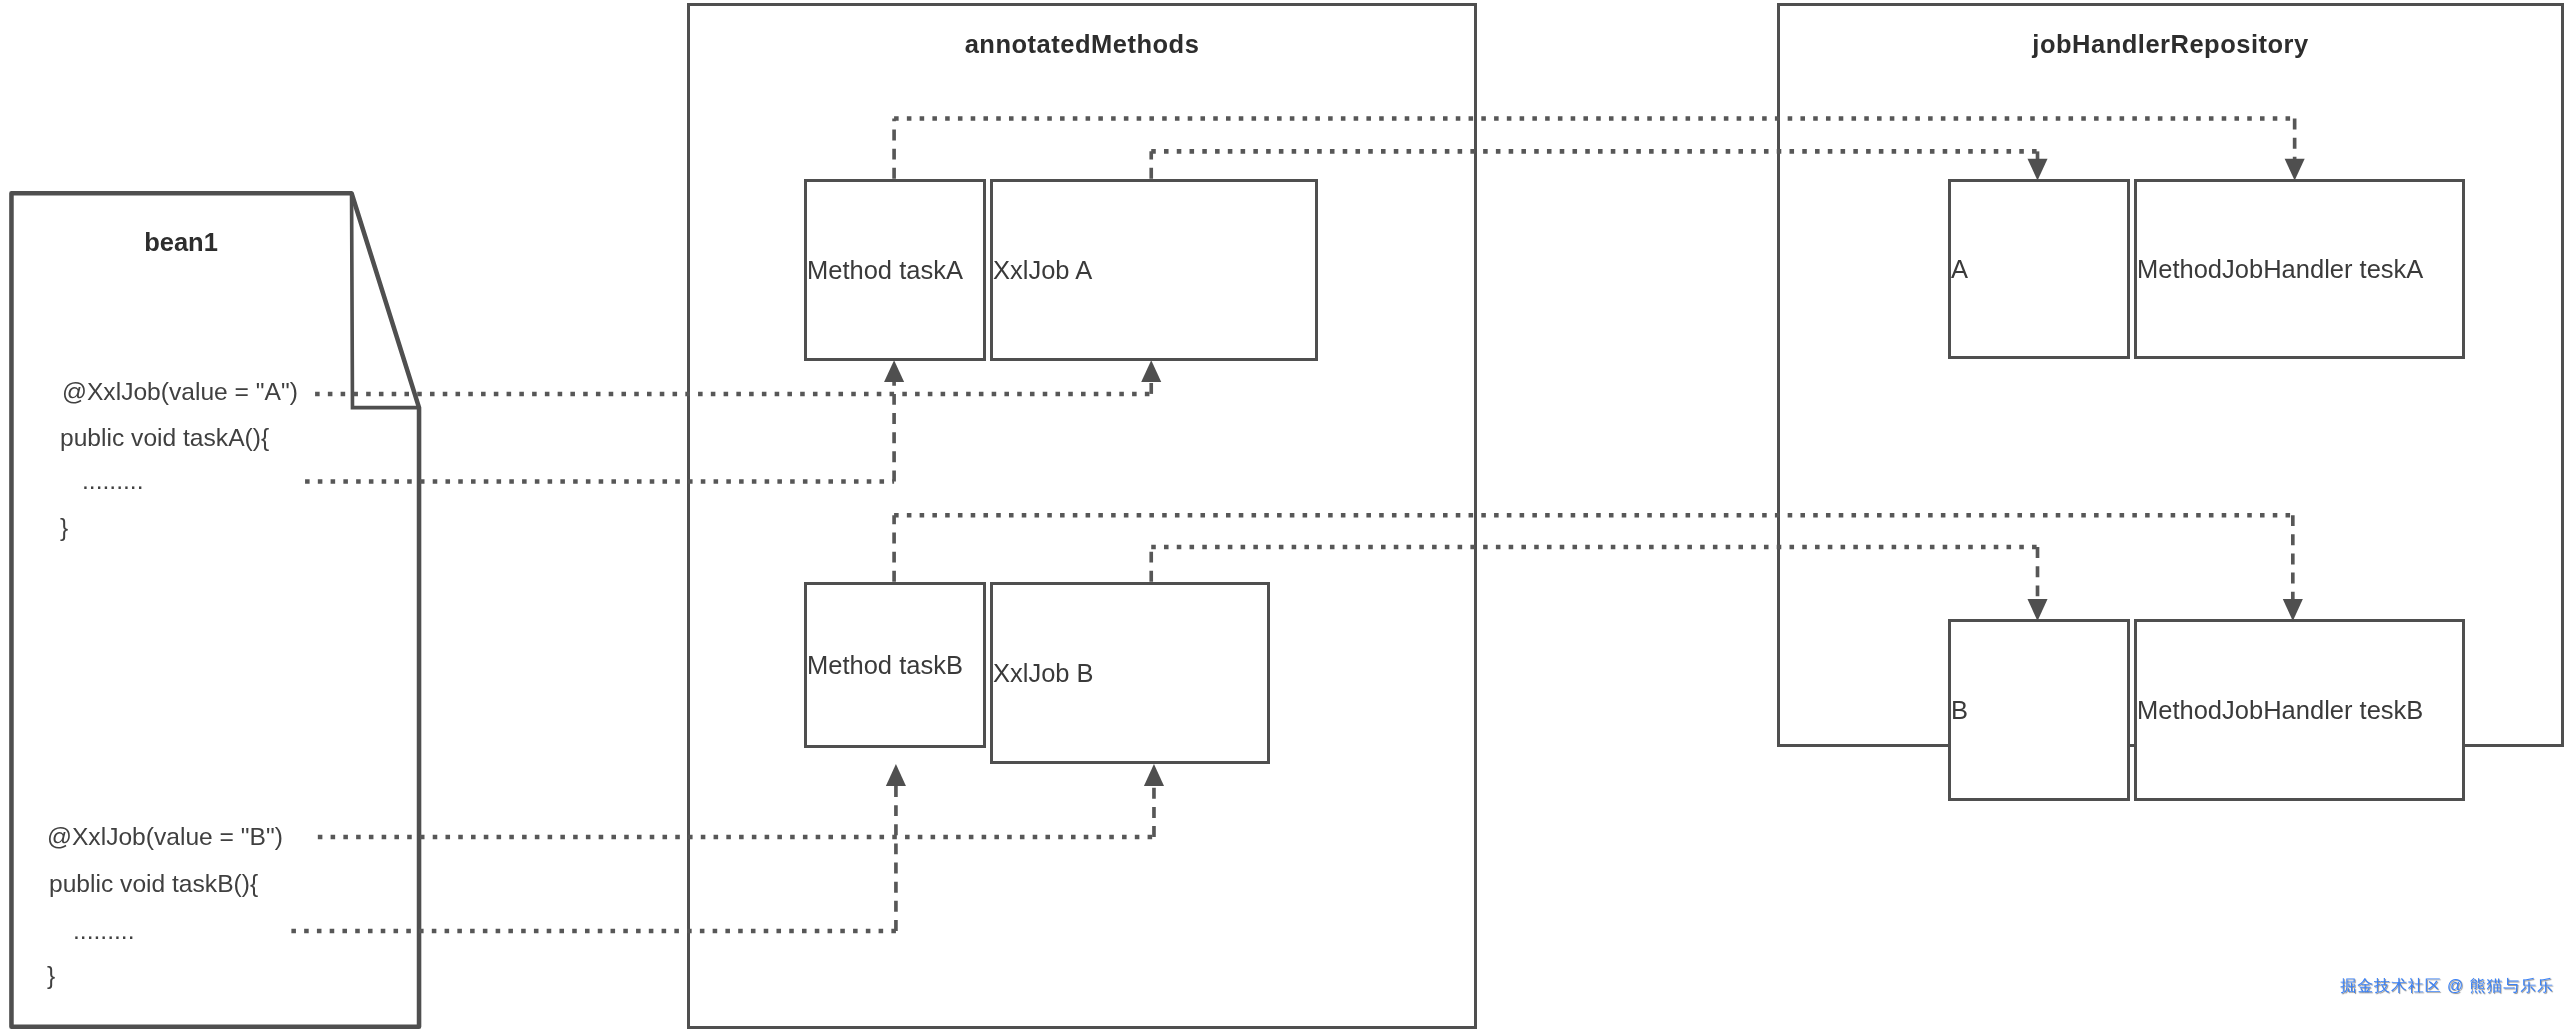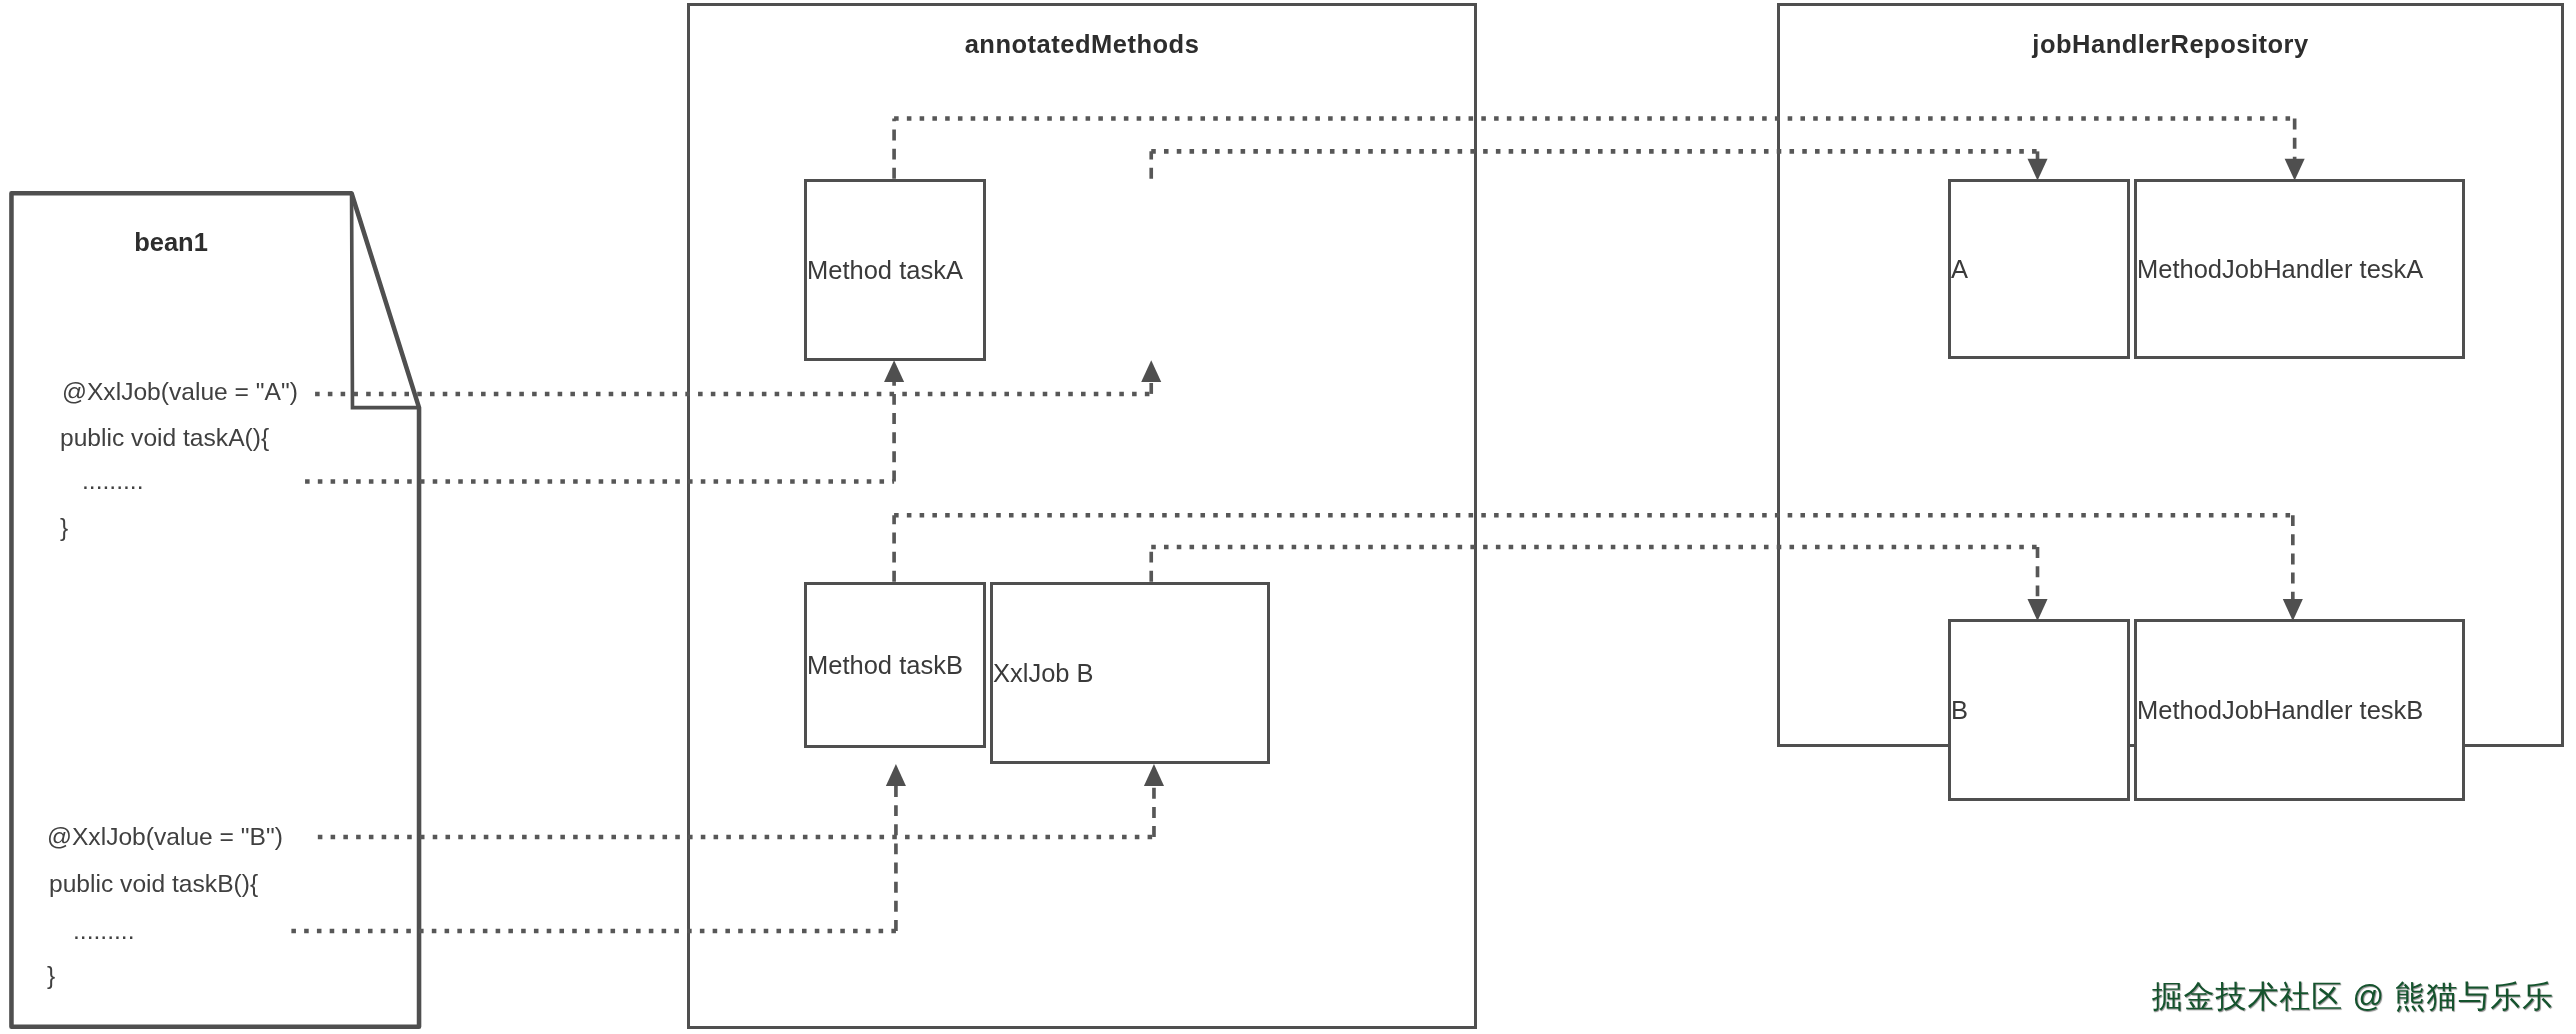--- a/index.html
+++ b/index.html
@@ -20,28 +20,28 @@
     background:#ffffff;display:flex;align-items:center;
     font-size:25.5px;color:#3a3a3a;z-index:2;text-align:center;
   }
   .wires{position:absolute;left:0;top:0;z-index:5;pointer-events:none;}
   .h-wire{stroke:#575757;stroke-width:5;fill:none;stroke-dasharray:5 9;}
   .v-wire{stroke:#575757;stroke-width:4;fill:none;stroke-dasharray:12 9;}
   .arrowhead{fill:#4f4f4f;stroke:none;}
   .doc-outline{fill:#ffffff;stroke:#4f4f4f;stroke-width:5;stroke-linejoin:round;}
   .doc-fold{fill:none;stroke:#4f4f4f;stroke-width:4;}
   .doc-title{
-    position:absolute;left:1px;top:228px;width:340px;text-align:center;
+    position:absolute;left:11px;top:228px;width:340px;text-align:center;
     font-weight:bold;font-size:25.5px;color:#2d2d2d;z-index:6;
   }
   .code-line{
     position:absolute;font-size:24.6px;color:#404040;white-space:pre;z-index:6;
   }
   .watermark{
-    position:absolute;top:976px;right:22px;font-size:31px;color:#14532d;
+    position:absolute;top:976px;right:22px;font-size:16px;color:#3b82f6;
     text-shadow:0.9px 0.9px 0.9px #8c8c8c;z-index:7;letter-spacing:0.9px;margin-left:48px;
   }
 </style>
 </head>
 <body>
 
 <div class="stage">
 
   <svg class="wires" width="2576" height="1034" viewBox="0 0 2824 1134">
 
@@ -113,20 +113,23 @@
   <div class="code-line" style="left:73px;top:917px;">.........</div>
   <div class="code-line" style="left:47px;top:962px;">}</div>
 
   <div class="container-box" style="left:687px;top:2.7px;width:790px;height:1026px;">
     <div class="container-title">annotatedMethods</div>
   </div>
 
   <div class="cell" style="left:804px;top:179px;width:182px;height:182px;">
     <span>Method taskA</span>
   </div>
+  <div class="cell" style="left:990px;top:179px;width:328px;height:182px;">
+    <span>XxlJob A</span>
+  </div>
   <div class="cell" style="left:804px;top:582px;width:182px;height:166px;">
     <span>Method taskB</span>
   </div>
   <div class="cell" style="left:990px;top:582px;width:280px;height:182px;">
     <span>XxlJob B</span>
   </div>
 
   <div class="container-box" style="left:1777px;top:2.7px;width:787px;height:744px;">
     <div class="container-title">jobHandlerRepository</div>
   </div>

